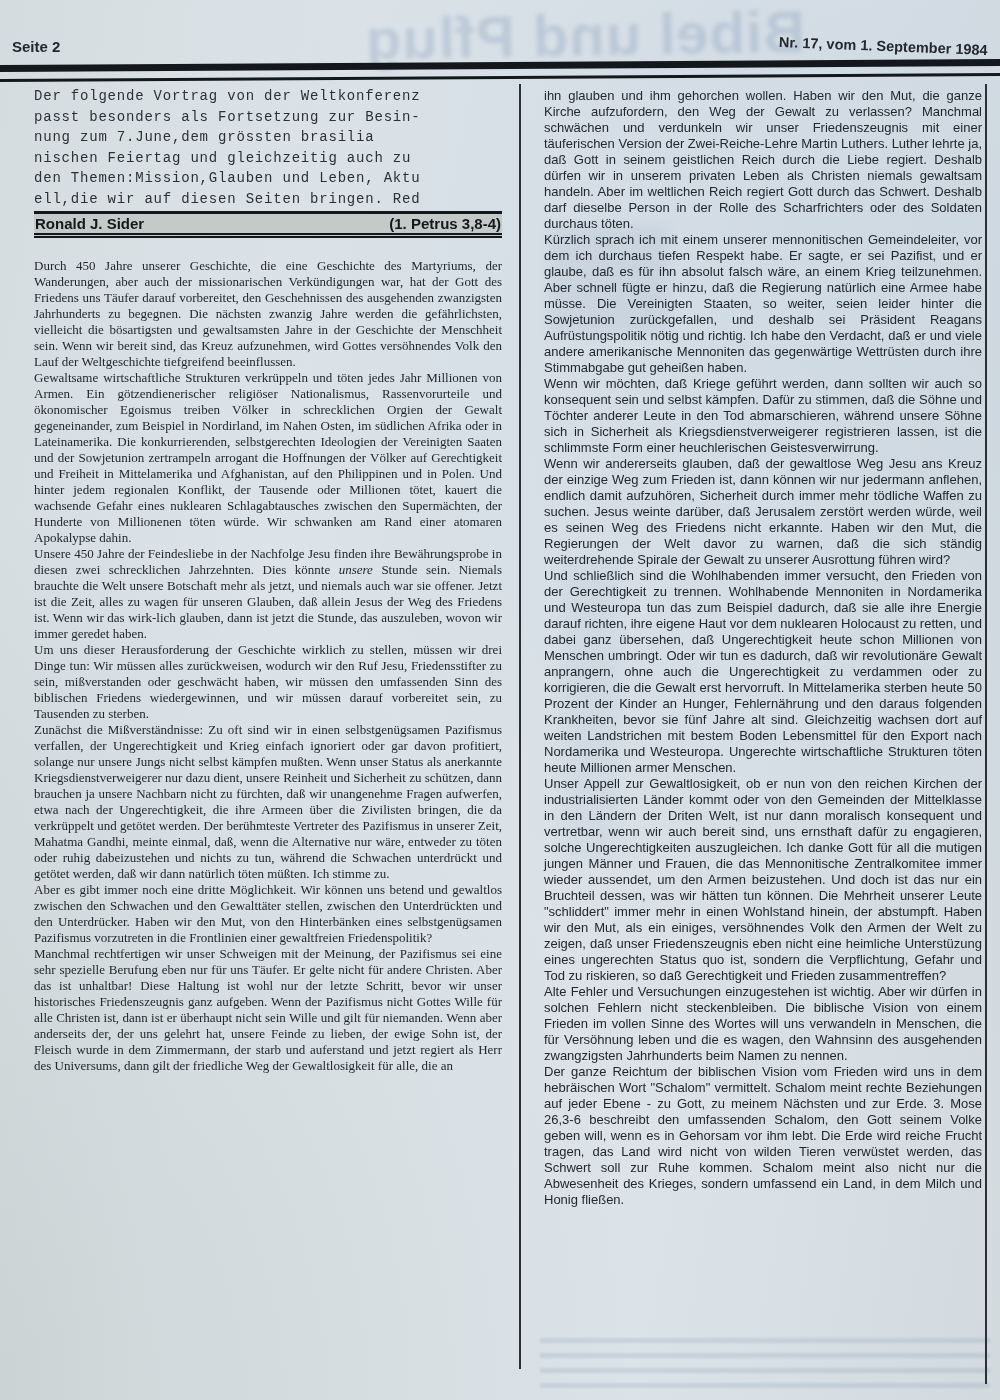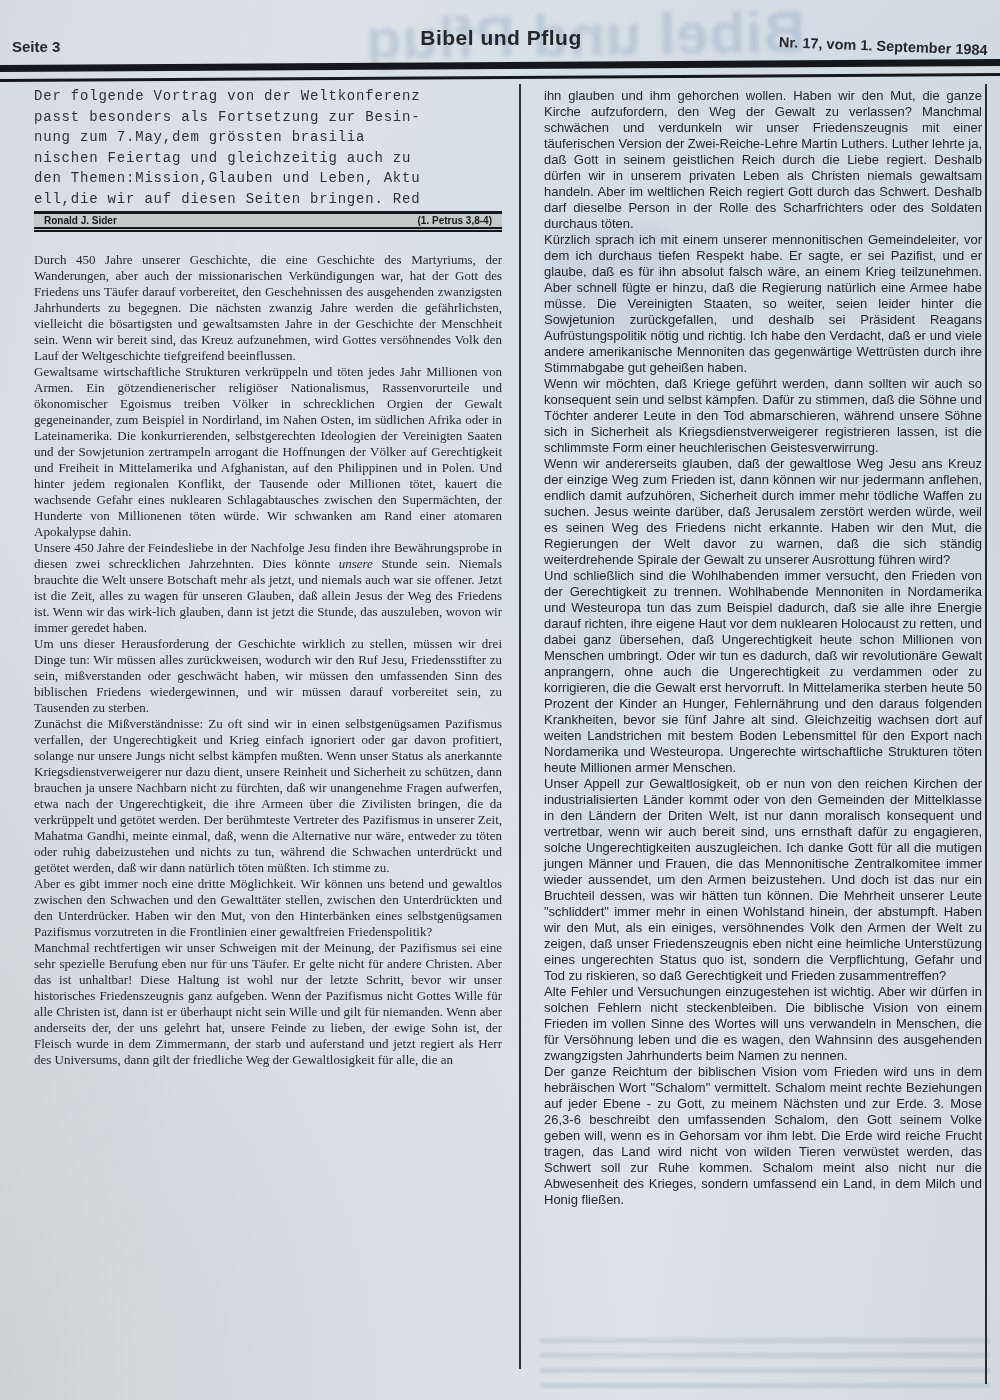--- a/index.html
+++ b/index.html
@@ -45,52 +45,51 @@
   .intro{
     font-family:"Liberation Mono","DejaVu Sans Mono",monospace;
     font-size:14px;line-height:20.5px;letter-spacing:.8px;
     white-space:pre-line;color:#2c3136;
   }
   .headline{margin-top:9px;font-weight:bold;font-size:41px;line-height:44px;letter-spacing:-.5px;color:#17191c;white-space:nowrap;}
   .headline .initial{font-size:57px;line-height:40px;vertical-align:-6px;}
   .byline{
     margin-top:2px;border-top:3px solid #14171b;border-bottom:5px double #14171b;
     background:#c4cac8;display:flex;justify-content:space-between;align-items:center;
-    padding:1px 10px;font-size:10px;font-weight:bold;color:#14171b;
+    padding:1px 1px;font-size:15px;font-weight:bold;color:#14171b;
   }
   .body-text{margin-top:20px;font-family:Liberation Serif, serif;}
   .body-text p, .col-right p{
     margin:0;font-size:13px;line-height:16px;text-align:justify;
     color:#23282e;
   }
   .em-italic{font-style:italic;}
 </style>
 </head>
 <body>
 
 <div class="ghost-masthead">Bibel und Pflug</div>
 <div class="ghost-blob b1"></div>
 <div class="ghost-blob b2"></div>
 <div class="ghost-lines"></div>
 
 <div class="masthead">
-  <span class="mast-left">Seite 3</span>
-  <span class="mast-center">Bibel und Pflug</span>
+  <span class="mast-left">Seite 2</span>
   <span class="mast-right">Nr. 17, vom 1. September 1984</span>
 </div>
 <div class="rule-thick"></div>
 <div class="rule-thin"></div>
 
 <div class="divider-mid"></div>
 <div class="divider-right"></div>
 
 <div class="col-left">
   <div class="intro">Der folgende Vortrag von der Weltkonferenz
 passt besonders als Fortsetzung zur Besin-
-nung zum 7.May,dem grössten brasilia
+nung zum 7.June,dem grössten brasilia
 nischen Feiertag und gleichzeitig auch zu
 den Themen:Mission,Glauben und Leben, Aktu
 ell,die wir auf diesen Seiten bringen. Red</div>
   <div class="byline">
     <span>Ronald J. Sider</span>
     <span>(1. Petrus 3,8-4)</span>
   </div>
   <div class="body-text">
     <p>Durch 450 Jahre unserer Geschichte, die eine Geschichte des Martyriums, der Wanderungen, aber auch der missionarischen Verkündigungen war, hat der Gott des Friedens uns Täufer darauf vorbereitet, den Geschehnissen des ausgehenden zwanzigsten Jahrhunderts zu begegnen. Die nächsten zwanzig Jahre werden die gefährlichsten, vielleicht die bösartigsten und gewaltsamsten Jahre in der Geschichte der Menschheit sein. Wenn wir bereit sind, das Kreuz aufzunehmen, wird Gottes versöhnendes Volk den Lauf der Weltgeschichte tiefgreifend beeinflussen.</p>
     <p>Gewaltsame wirtschaftliche Strukturen verkrüppeln und töten jedes Jahr Millionen von Armen. Ein götzendienerischer religiöser Nationalismus, Rassenvorurteile und ökonomischer Egoismus treiben Völker in schrecklichen Orgien der Gewalt gegeneinander, zum Beispiel in Nordirland, im Nahen Osten, im südlichen Afrika oder in Lateinamerika. Die konkurrierenden, selbstgerechten Ideologien der Vereinigten Saaten und der Sowjetunion zertrampeln arrogant die Hoffnungen der Völker auf Gerechtigkeit und Freiheit in Mittelamerika und Afghanistan, auf den Philippinen und in Polen. Und hinter jedem regionalen Konflikt, der Tausende oder Millionen tötet, kauert die wachsende Gefahr eines nuklearen Schlagabtausches zwischen den Supermächten, der Hunderte von Millionenen töten würde. Wir schwanken am Rand einer atomaren Apokalypse dahin.</p>

